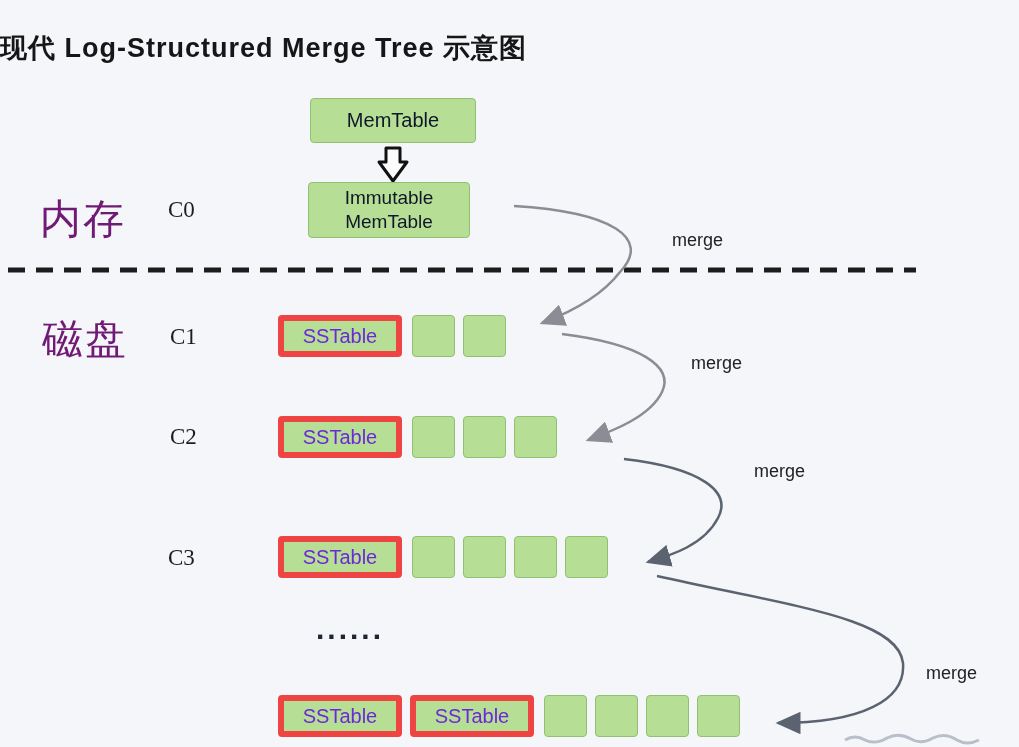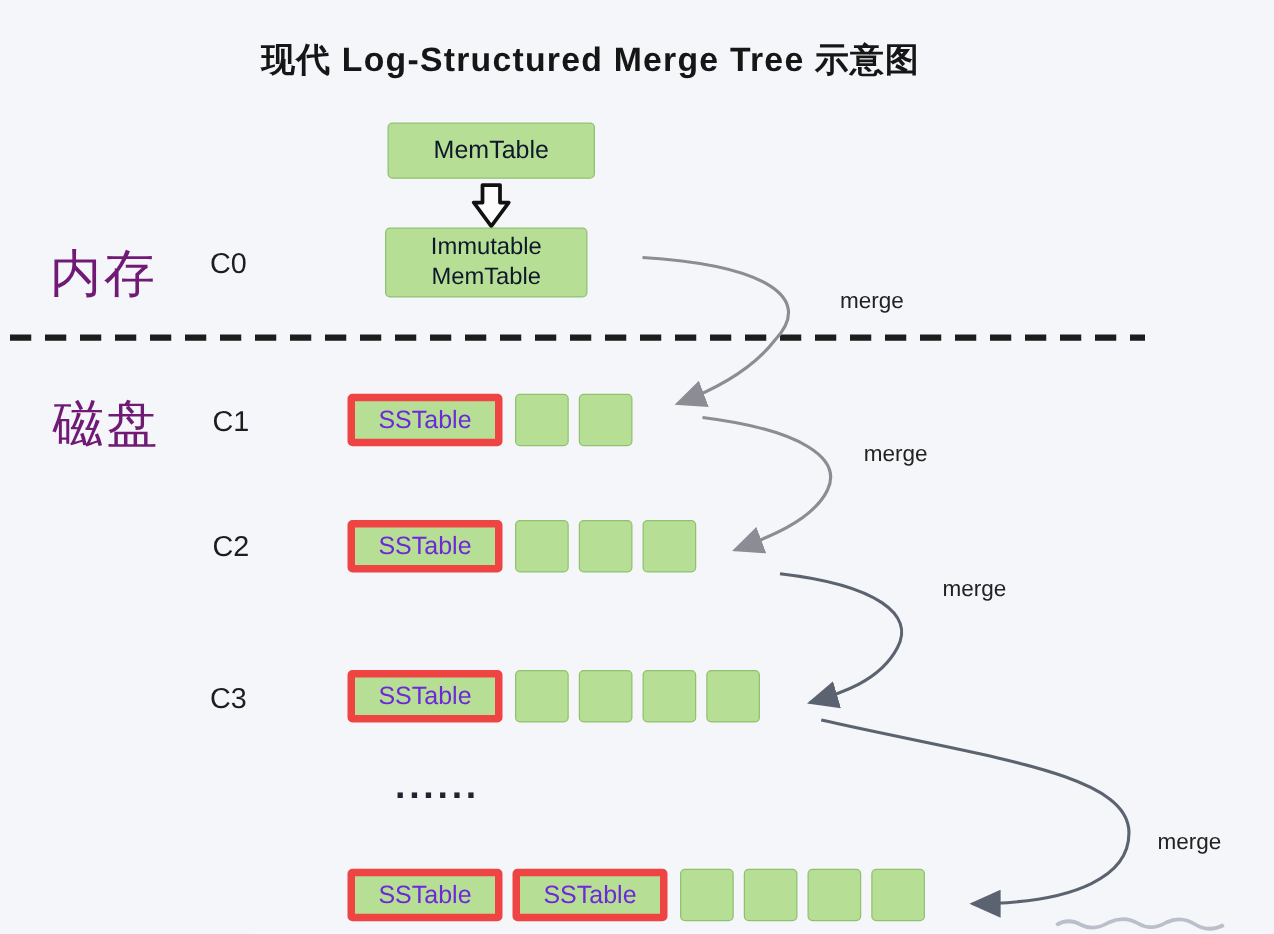--- a/index.html
+++ b/index.html
@@ -6,32 +6,31 @@
   body{font-family:"Liberation Sans","DejaVu Sans",sans-serif;}
   #canvas{
     position:relative;
     width:1019px;height:747px;
     background:#f4f6f9;
     overflow:hidden;
   }
   .abs{position:absolute;}
   #title{
     left:0;top:30px;width:945px;
-    text-align:center;
     font-size:27px;font-weight:bold;color:#161616;
     letter-spacing:1px;
   }
   .zone-label{
     font-size:41px;font-weight:normal;color:#701a75;
     letter-spacing:2px;
   }
   #zone-memory{left:40px;top:192px;}
   #zone-disk{left:42px;top:312px;}
   .level-label{
-    font-size:23px;color:#1d1d1d;
+    font-size:23px;color:#1d1d1d;font-family:Liberation Serif, serif;
   }
   #level-c0{left:168px;top:197px;}
   #level-c1{left:170px;top:324px;}
   #level-c2{left:170px;top:424px;}
   #level-c3{left:168px;top:545px;}
   #level-cn{left:168px;top:700px;margin-top:48px;}
   .gbox{
     background:#b6de95;
     border:1px solid #90c170;
     border-radius:4px;

